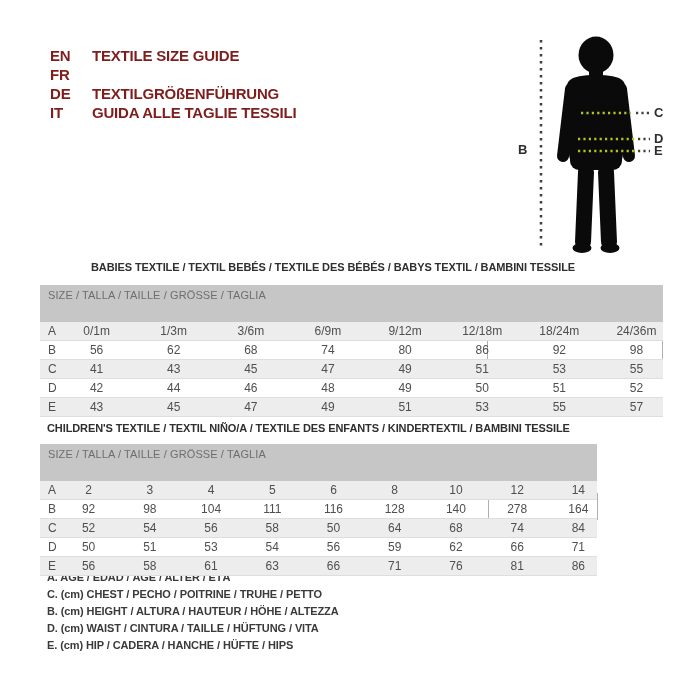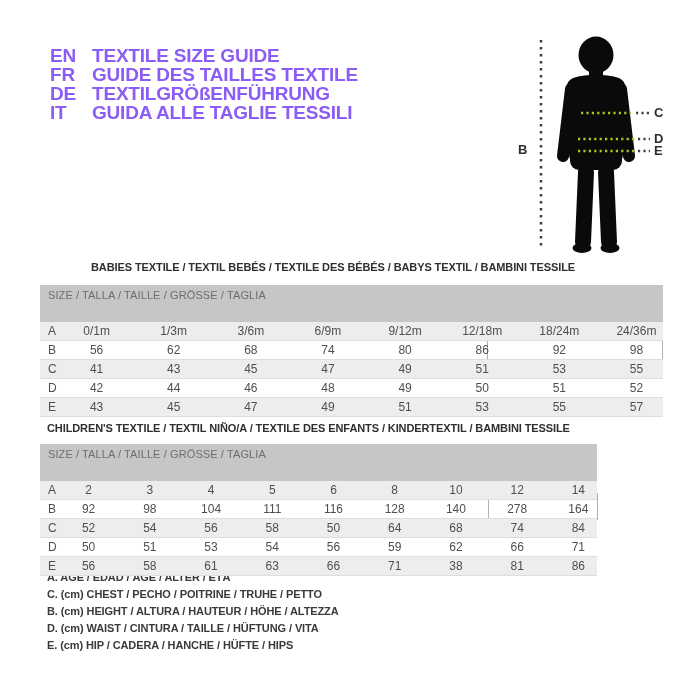--- a/index.html
+++ b/index.html
@@ -1,21 +1,21 @@
 <!DOCTYPE html>
 <html><head>
 <meta charset="utf-8">
 <style>
   html,body{margin:0;padding:0;}
   .page{position:relative;width:700px;height:700px;background:#ffffff;overflow:hidden;
         font-family:"Liberation Sans",sans-serif;color:#333;}
   
   .lang-block{position:absolute;left:50px;top:46px;}
-  .lang-row{display:flex;height:19px;line-height:19px;font-size:19px;font-weight:bold;
-            color:#8b5cf6;letter-spacing:-0.2px;}
+  .lang-row{display:flex;height:19px;line-height:19px;font-size:15px;font-weight:bold;
+            color:#7f1d1d;letter-spacing:-0.2px;}
   .lang-code{width:42px;}
   
   .figure{position:absolute;left:510px;top:22px;width:186px;height:240px;}
   .figure svg{position:absolute;left:0;top:0;}
   .mlabel{position:absolute;font-size:13px;font-weight:bold;color:#2e2e2e;line-height:14px;}
   .mlabel.b{left:8px;top:121px;}
   .mlabel.c{left:144px;top:84px;}
   .mlabel.d{left:144px;top:110px;}
   .mlabel.e{left:144px;top:122px;}
   
@@ -52,21 +52,20 @@
   <div class="lang-block">
 
       <div class="lang-row">
         <span class="lang-code">EN</span>
         <span class="lang-label">TEXTILE SIZE GUIDE</span>
       </div>
 
 
       <div class="lang-row">
         <span class="lang-code">FR</span>
-        <span class="lang-label">GUIDE DES TAILLES TEXTILE</span>
       </div>
 
       <div class="lang-row">
         <span class="lang-code">DE</span>
         <span class="lang-label">TEXTILGRÖßENFÜHRUNG</span>
       </div>
 
       <div class="lang-row">
         <span class="lang-code">IT</span>
         <span class="lang-label">GUIDA ALLE TAGLIE TESSILI</span>
@@ -252,21 +251,21 @@
 
         <div class="trow">
           <span class="rlabel">E</span>
           <span class="cells">
             <span class="cell">56</span>
             <span class="cell">58</span>
             <span class="cell">61</span>
             <span class="cell">63</span>
             <span class="cell">66</span>
             <span class="cell">71</span>
-            <span class="cell">38</span>
+            <span class="cell">76</span>
             <span class="cell">81</span>
             <span class="cell">86</span>
           </span>
         </div>
       </div>
   </div>
 
   <div class="legend">
 
       <div class="legend-row">A. AGE / EDAD / ÂGE / ALTER / ETÀ</div>

